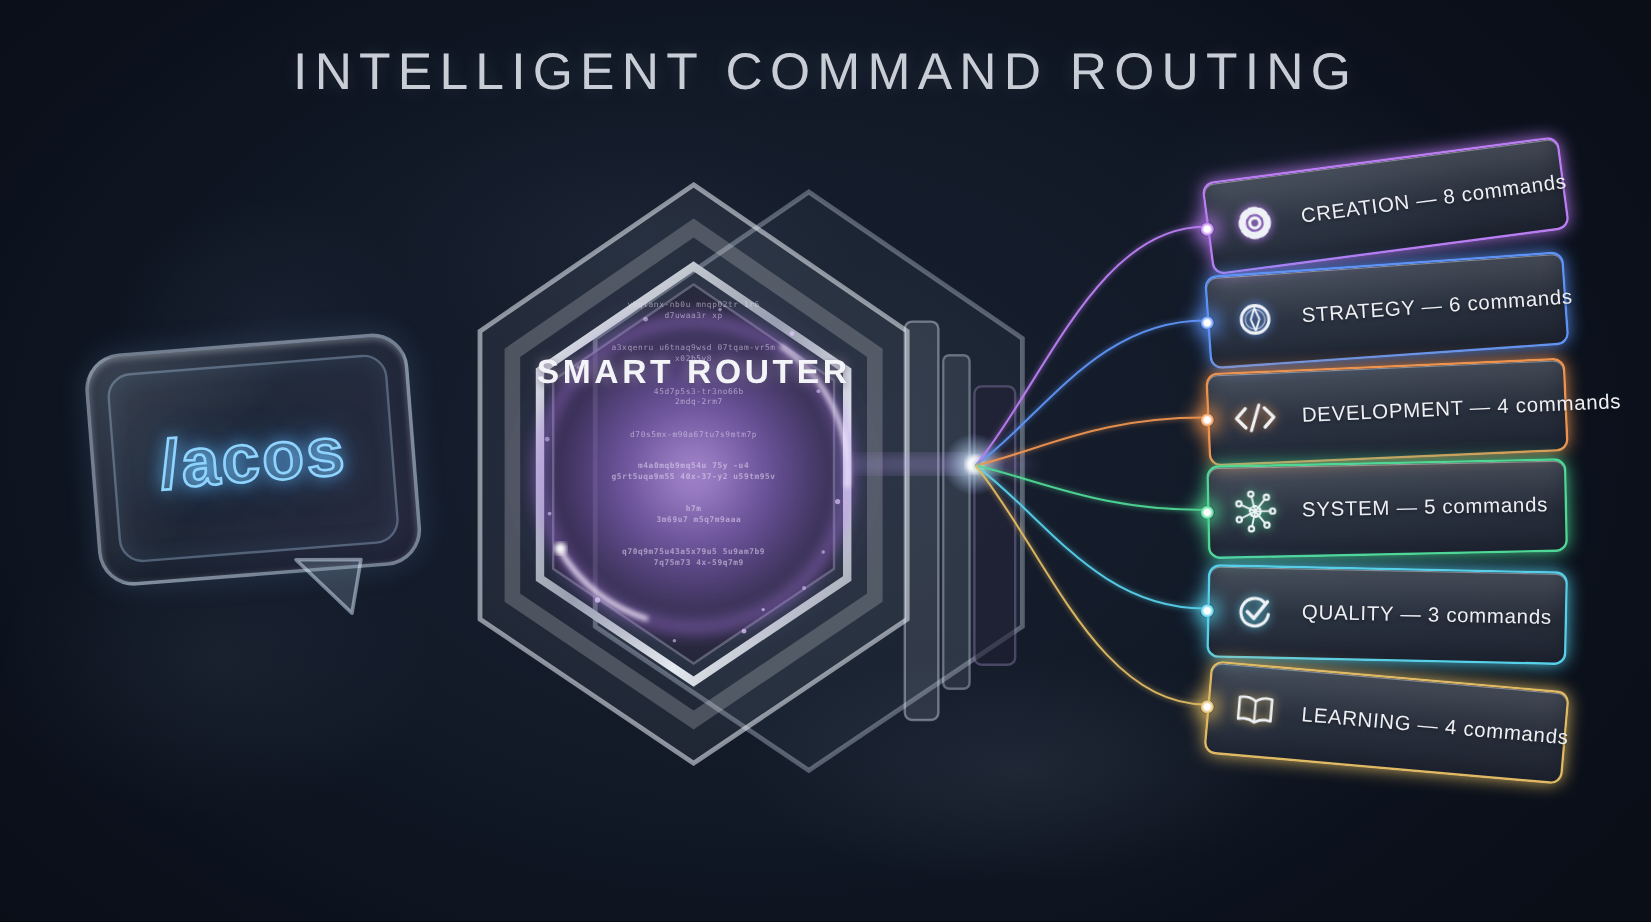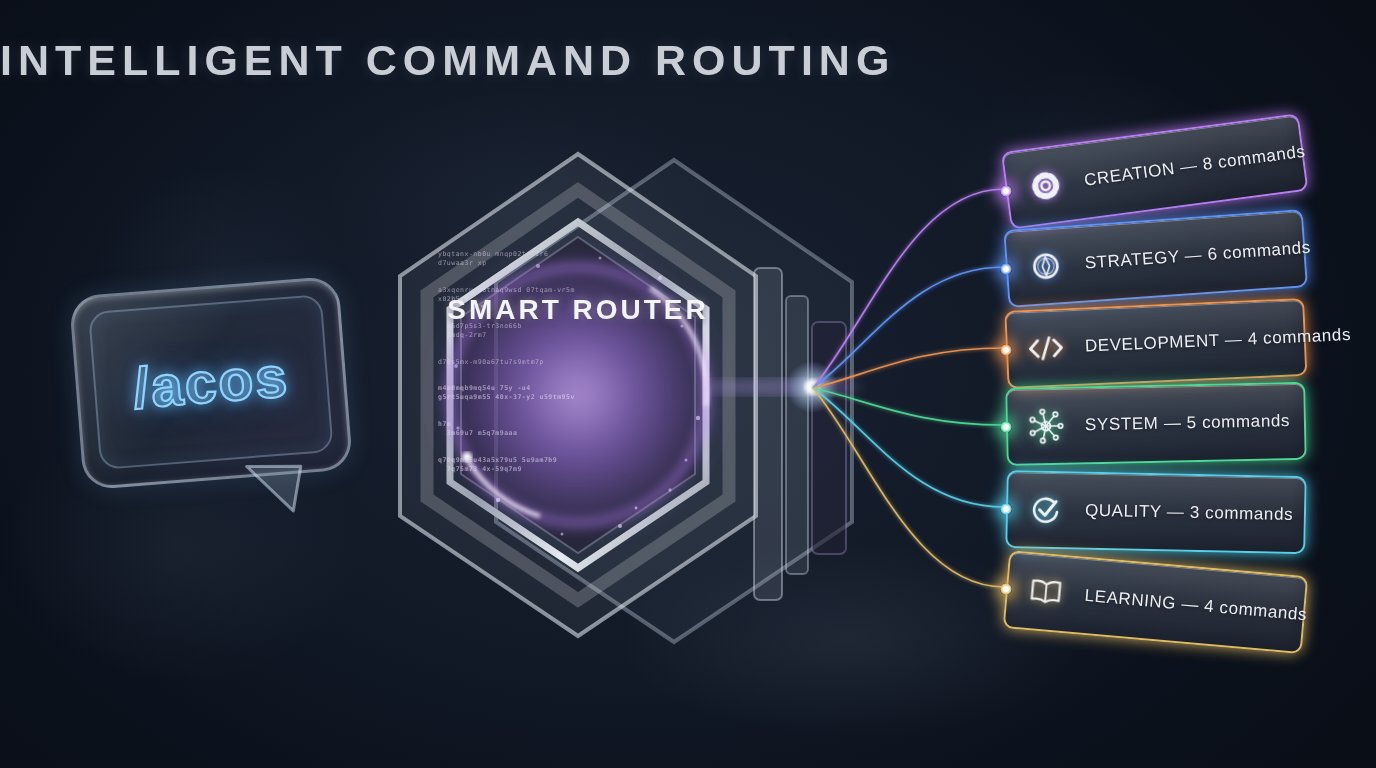--- a/index.html
+++ b/index.html
@@ -10,22 +10,22 @@
       radial-gradient(900px 620px at 46% 48%, #1a2232 0%, #121a28 45%, #0c121d 75%, #090e17 100%);
   }
   .fog{position:absolute;border-radius:50%;pointer-events:none;}
   .fog1{left:-80px;top:360px;width:520px;height:380px;background:radial-gradient(closest-side,rgba(150,170,200,.07),transparent 70%);}
   .fog2{left:520px;top:500px;width:660px;height:280px;background:radial-gradient(closest-side,rgba(175,185,205,.09),transparent 70%);}
   .fog3{left:880px;top:20px;width:420px;height:320px;background:radial-gradient(closest-side,rgba(140,160,190,.05),transparent 70%);}
   .fog4{left:240px;top:40px;width:560px;height:320px;background:radial-gradient(closest-side,rgba(140,160,190,.05),transparent 70%);}
   .fog5{left:40px;top:120px;width:360px;height:300px;background:radial-gradient(closest-side,rgba(130,150,185,.06),transparent 70%);}
 
   .page-title{
-    position:absolute;top:36px;left:0;width:100%;text-align:left;
-    font-size:43px;font-weight:700;letter-spacing:6px;color:#c9ced6;
+    position:absolute;top:36px;left:0;width:100%;text-align:center;
+    font-size:43px;font-weight:400;letter-spacing:6px;color:#c9ced6;
     text-shadow:0 0 14px rgba(180,195,215,.15);
   }
   .footer-caption{
     position:absolute;top:699px;left:0;width:100%;text-align:center;
     font-size:30px;font-weight:300;letter-spacing:1.5px;color:#c6cbd3;
     text-shadow:0 0 12px rgba(180,195,215,.12);
   }
 
   
   .bubble{
@@ -56,21 +56,21 @@
     font-size:28px;font-weight:700;letter-spacing:3px;color:#f3f4f8;
     text-shadow:0 0 10px rgba(255,255,255,.4),0 2px 6px rgba(40,20,70,.6);
   }
   .router-sub{margin-top:7px;display:flex;align-items:center;justify-content:center;gap:12px;}
   .router-sub-label{
     font-size:19px;font-weight:300;letter-spacing:1.5px;color:#ecedf4;
     text-shadow:0 0 8px rgba(255,255,255,.3);
   }
   .dash{width:40px;height:2px;background:rgba(238,240,248,.75);box-shadow:0 0 6px rgba(255,255,255,.3);}
   .code-block{
-    position:absolute;left:18px;width:280px;text-align:left;
+    position:absolute;left:18px;width:280px;text-align:center;
     font-family:"DejaVu Sans Mono","Liberation Mono",monospace;
     font-size:6.5px;line-height:9px;color:#e6dcf2;opacity:.55;
     filter:blur(.3px);letter-spacing:.5px;white-space:pre;
   }
   .code-top{top:-62px;}
   .code-bottom{top:72px;font-weight:bold;}
 
   
   .fan-svg{position:absolute;left:0;top:0;width:1376px;height:768px;z-index:3;}
   .fan-glow{stroke:var(--c);stroke-width:4.5;fill:none;opacity:.28;filter:blur(1.6px);}

